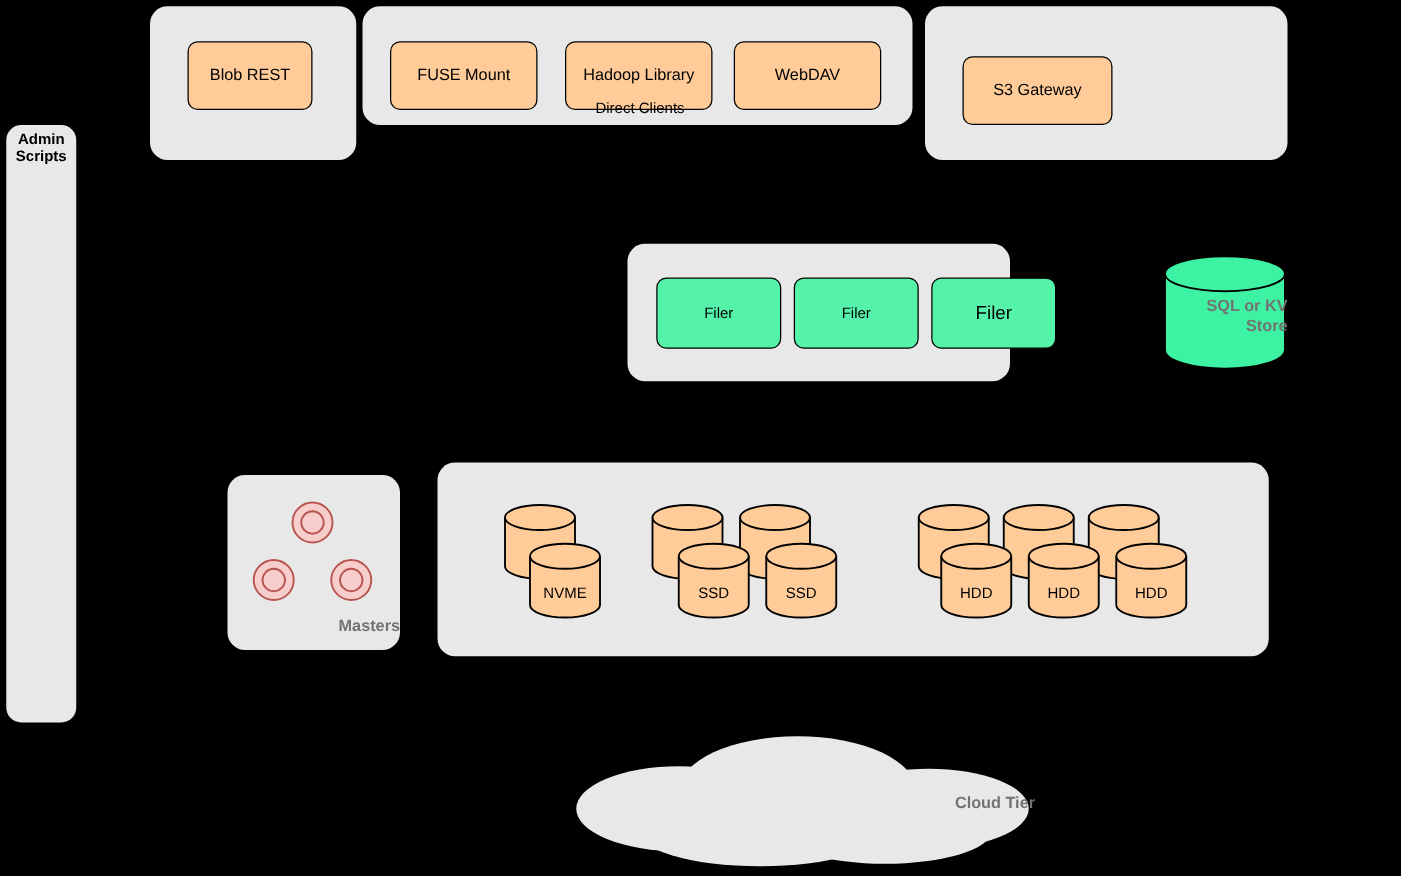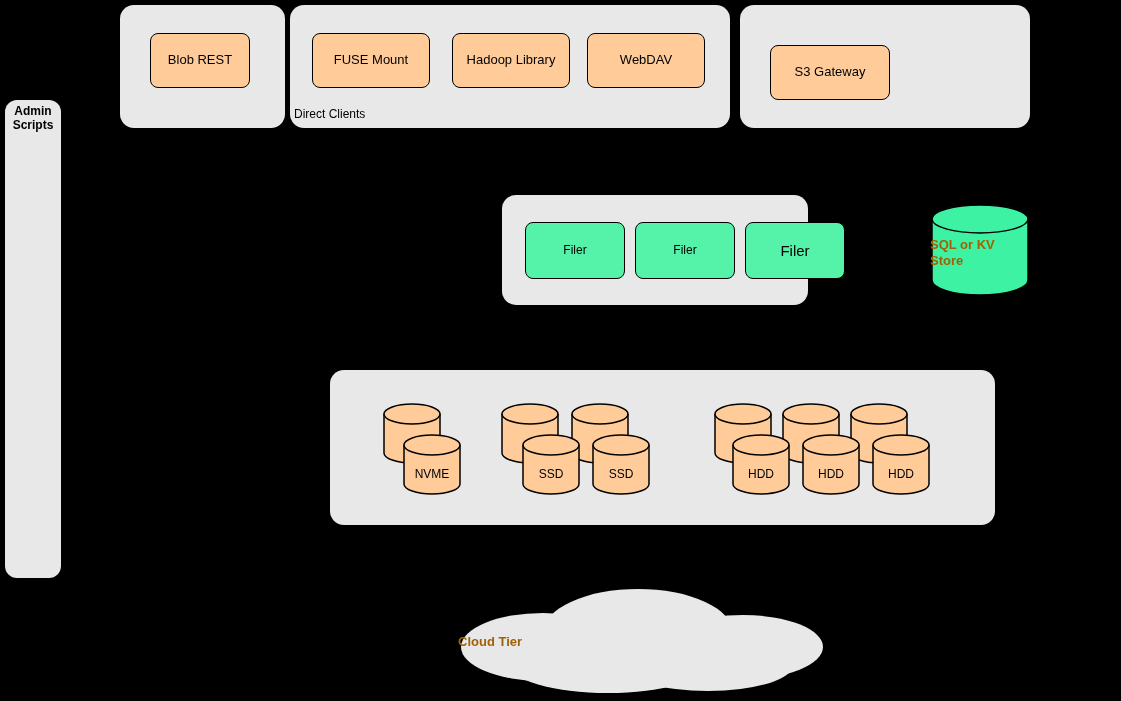--- a/index.html
+++ b/index.html
@@ -8,22 +8,22 @@
 
   .panel { position:absolute; background:var(--container-gray,#e8e8e8); border-radius:14px; }
 
   .node { position:absolute; display:flex; align-items:center; justify-content:center;
           text-align:center; border:1.5px solid var(--stroke,#000); border-radius:8px;
           font-size:13px; color:#000; line-height:1.15; padding:2px; }
   .node.orange { background:var(--node-orange,#ffcc99); }
   .node.green  { background:var(--node-green,#55f2a9); font-size:12px; }
   .node.green.lg { font-size:15px; }
 
-  .panel-label { position:absolute; left:4px; right:0; font-size:12px; color:#000; }
-  .overlay-label { position:absolute; text-align:left; font-weight:bold; font-size:13px; color:#a16207; line-height:1.25; }
+  .panel-label { position:absolute; left:4px; right:0; text-align:center; font-size:12px; color:#000; }
+  .overlay-label { position:absolute; text-align:right; font-weight:bold; font-size:13px; color:#737373; line-height:1.25; }
 
   .admin-bar { display:flex; align-items:flex-start; justify-content:center; text-align:center;
                font-weight:bold; font-size:12px; color:#000; border-radius:12px; padding:4px; }
 
   .cyl { position:absolute; overflow:visible; }
   .cyl .body { fill:var(--node-orange,#ffcc99); stroke:var(--stroke,#000); stroke-width:1.5; }
   .cyl text { font-size:12px; fill:#000; font-family:"Liberation Sans",sans-serif; }
 
   .sql-store { position:absolute; }
   .sql-cyl .body { fill:var(--cylinder-green,#3df2a2); stroke:var(--stroke,#000); stroke-width:1.5; }
@@ -39,21 +39,21 @@
 <body>
 
 <div class="canvas">
 
   <div class="panel" style="left:120px;top:5px;width:165px;height:123px">
     <div class="node orange" style="left:30px;top:28px;width:100px;height:55px">
       <span>Blob REST</span>
     </div>
   </div>
 
-  <div class="panel" style="left:290px;top:5px;width:440px;height:123px">
+  <div class="panel" style="left:290px;top:5px;width:440px;height:95px">
     <div class="node orange" style="left:22px;top:28px;width:118px;height:55px">
       <span>FUSE Mount</span>
     </div>
     <div class="node orange" style="left:297px;top:28px;width:118px;height:55px">
       <span>WebDAV</span>
     </div>
     <div class="node orange" style="left:162px;top:28px;width:118px;height:55px">
       <span>Hadoop Library</span>
     </div>
     <div class="panel-label" style="bottom:7px">Direct Clients</div>
@@ -82,22 +82,33 @@
   </div>
 
   <div class="sql-store" style="left:930px;top:203px;width:100px;height:95px">
     <svg class="sql-cyl" width="100" height="95" viewBox="0 0 100 95">
       <path class="body" d="M2 16 V77 A48 15 0 0 0 98 77 V16"></path>
       <ellipse class="body" cx="50" cy="16" rx="48" ry="14"></ellipse>
     </svg>
     <div class="overlay-label" style="left:0;right:0;top:34px">SQL or KV Store</div>
   </div>
 
+  <div class="panel" style="left:182px;top:380px;width:138px;height:140px">
+    <svg class="masters-svg" width="138" height="105" viewBox="0 0 138 105">
+      <circle cx="68" cy="28" r="16"></circle>
+      <circle cx="68" cy="28" r="9"></circle>
+      <circle cx="37" cy="74" r="16"></circle>
+      <circle cx="37" cy="74" r="9"></circle>
+      <circle cx="99" cy="74" r="16"></circle>
+      <circle cx="99" cy="74" r="9"></circle>
+    </svg>
+    <div class="overlay-label" style="left:0;right:0;bottom:11px">Masters</div>
+  </div>
 
-  <div class="panel" style="left:330px;top:370px;width:665px;height:155px">
+  <div class="panel" style="left:350px;top:370px;width:665px;height:155px">
 
     <svg class="cyl" style="left:52px;top:32px" width="60" height="64" viewBox="0 0 60 64">
       <path class="body" d="M2 12 V51 A28 10 0 0 0 58 51 V12"></path>
       <ellipse class="body" cx="30" cy="12" rx="28" ry="10"></ellipse>
     </svg>
     <svg class="cyl" style="left:72px;top:63px" width="60" height="64" viewBox="0 0 60 64">
       <path class="body" d="M2 12 V51 A28 10 0 0 0 58 51 V12"></path>
       <ellipse class="body" cx="30" cy="12" rx="28" ry="10"></ellipse>
       <text x="30" y="45" text-anchor="middle">NVME</text>
     </svg>

